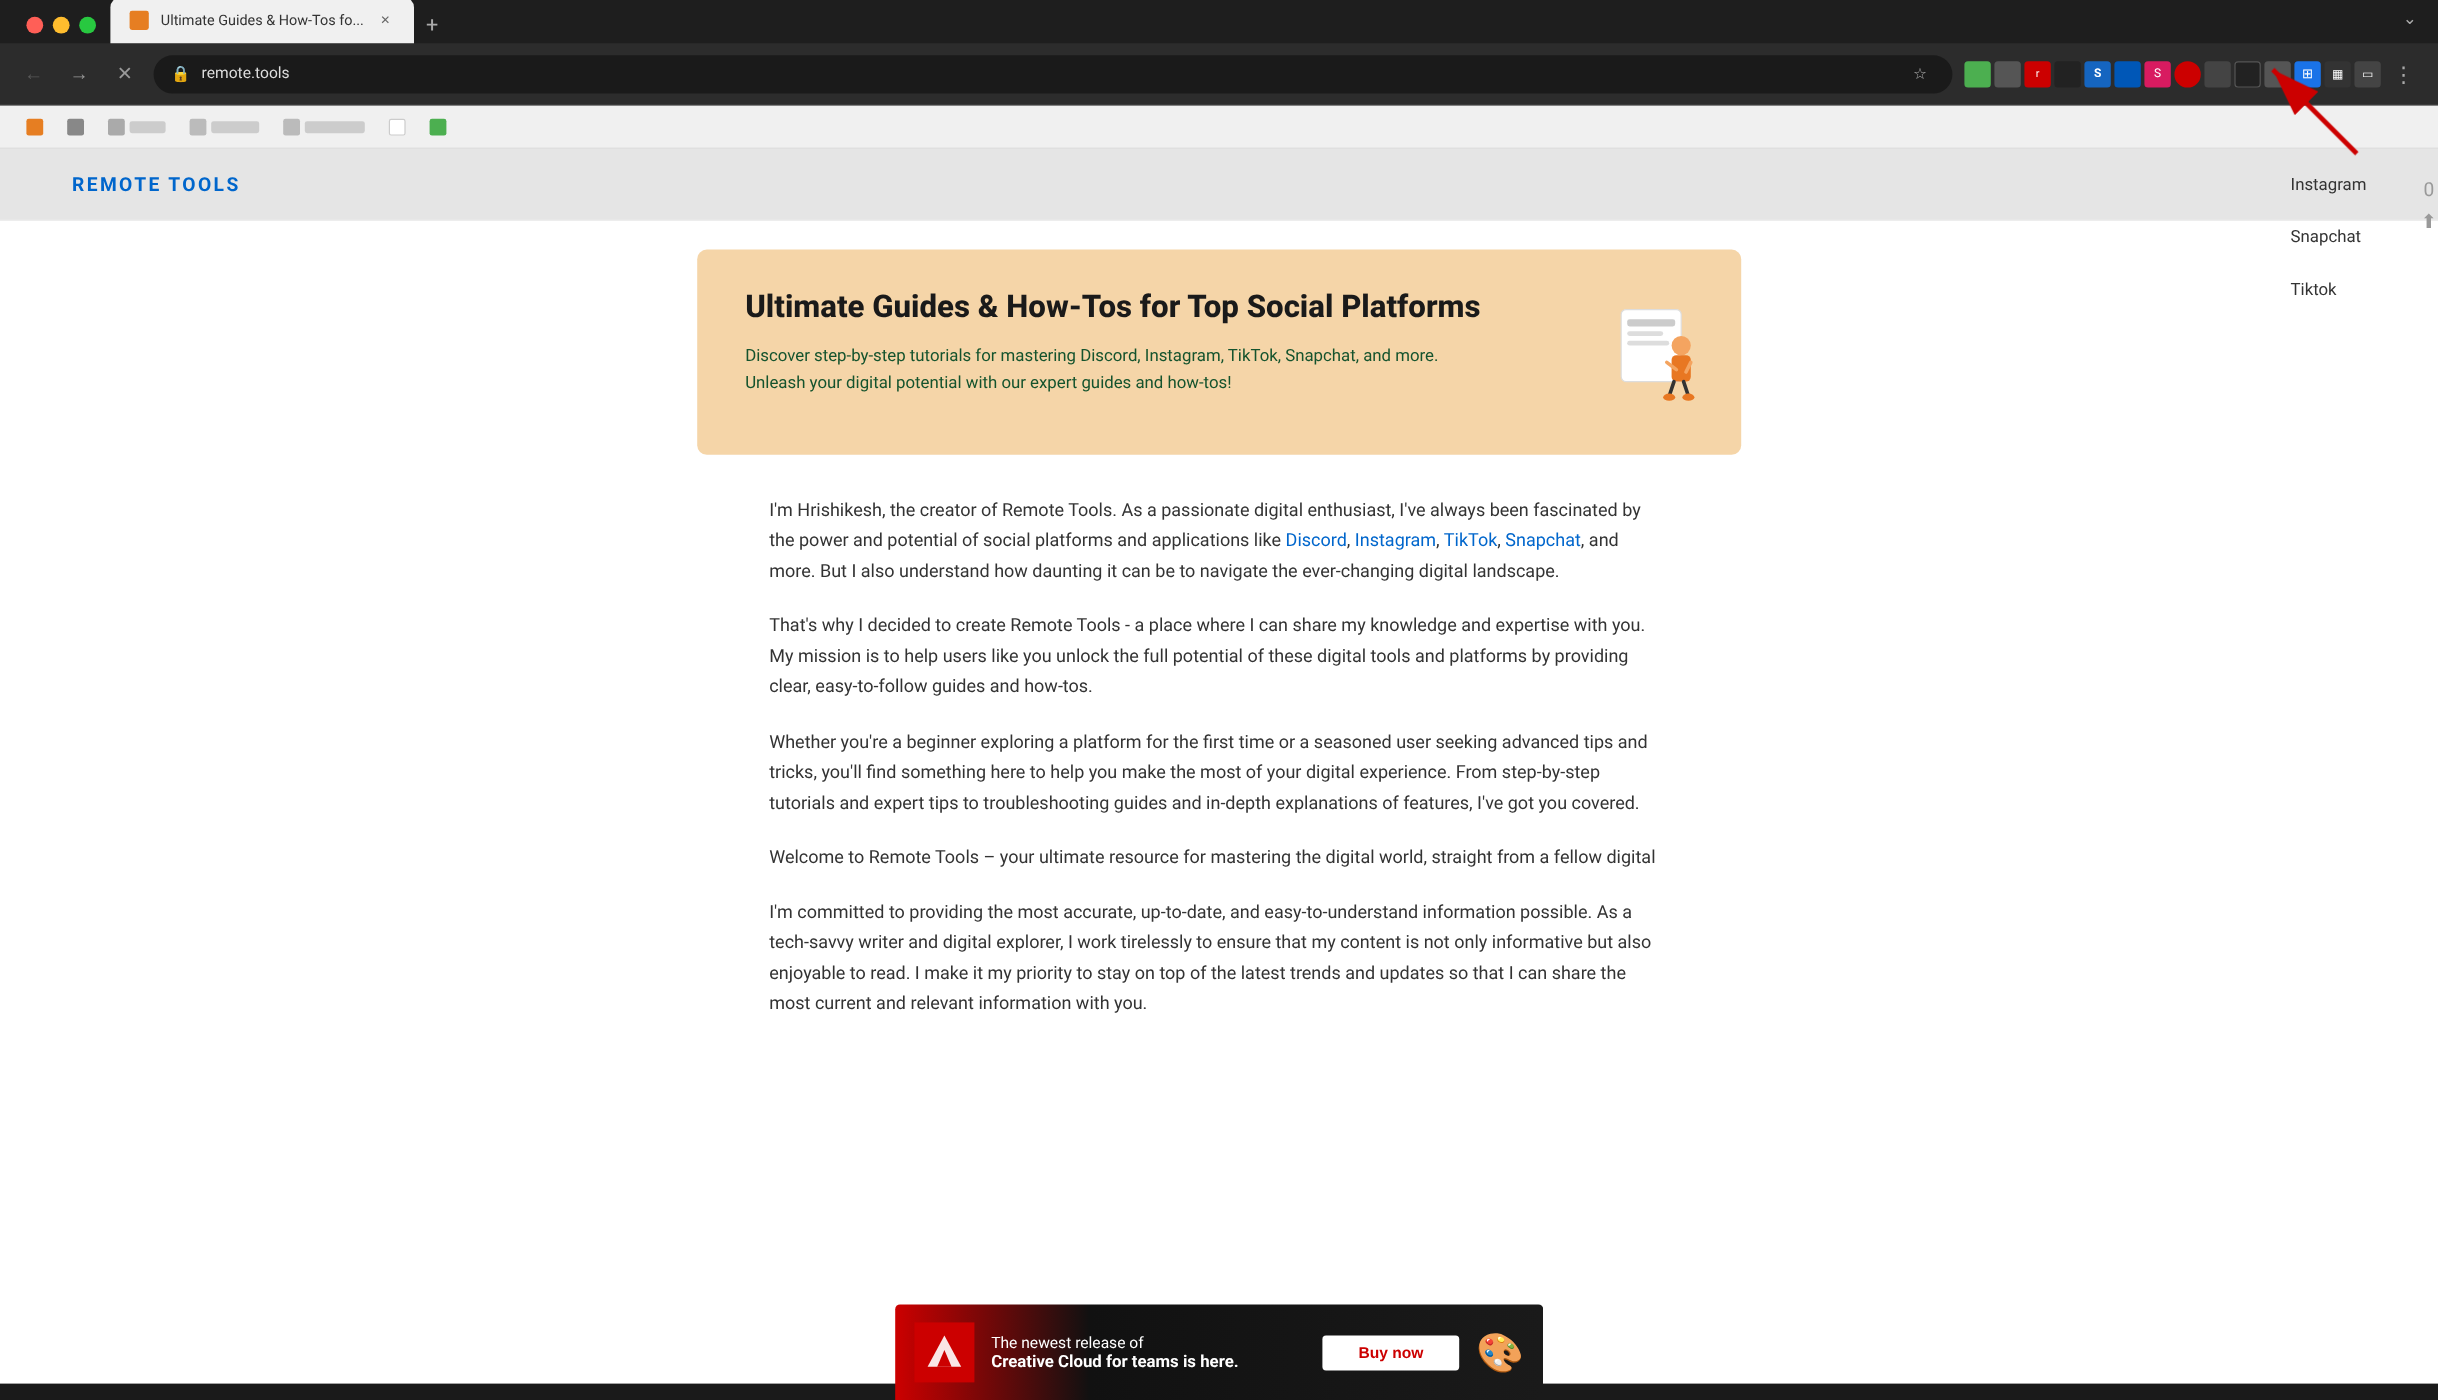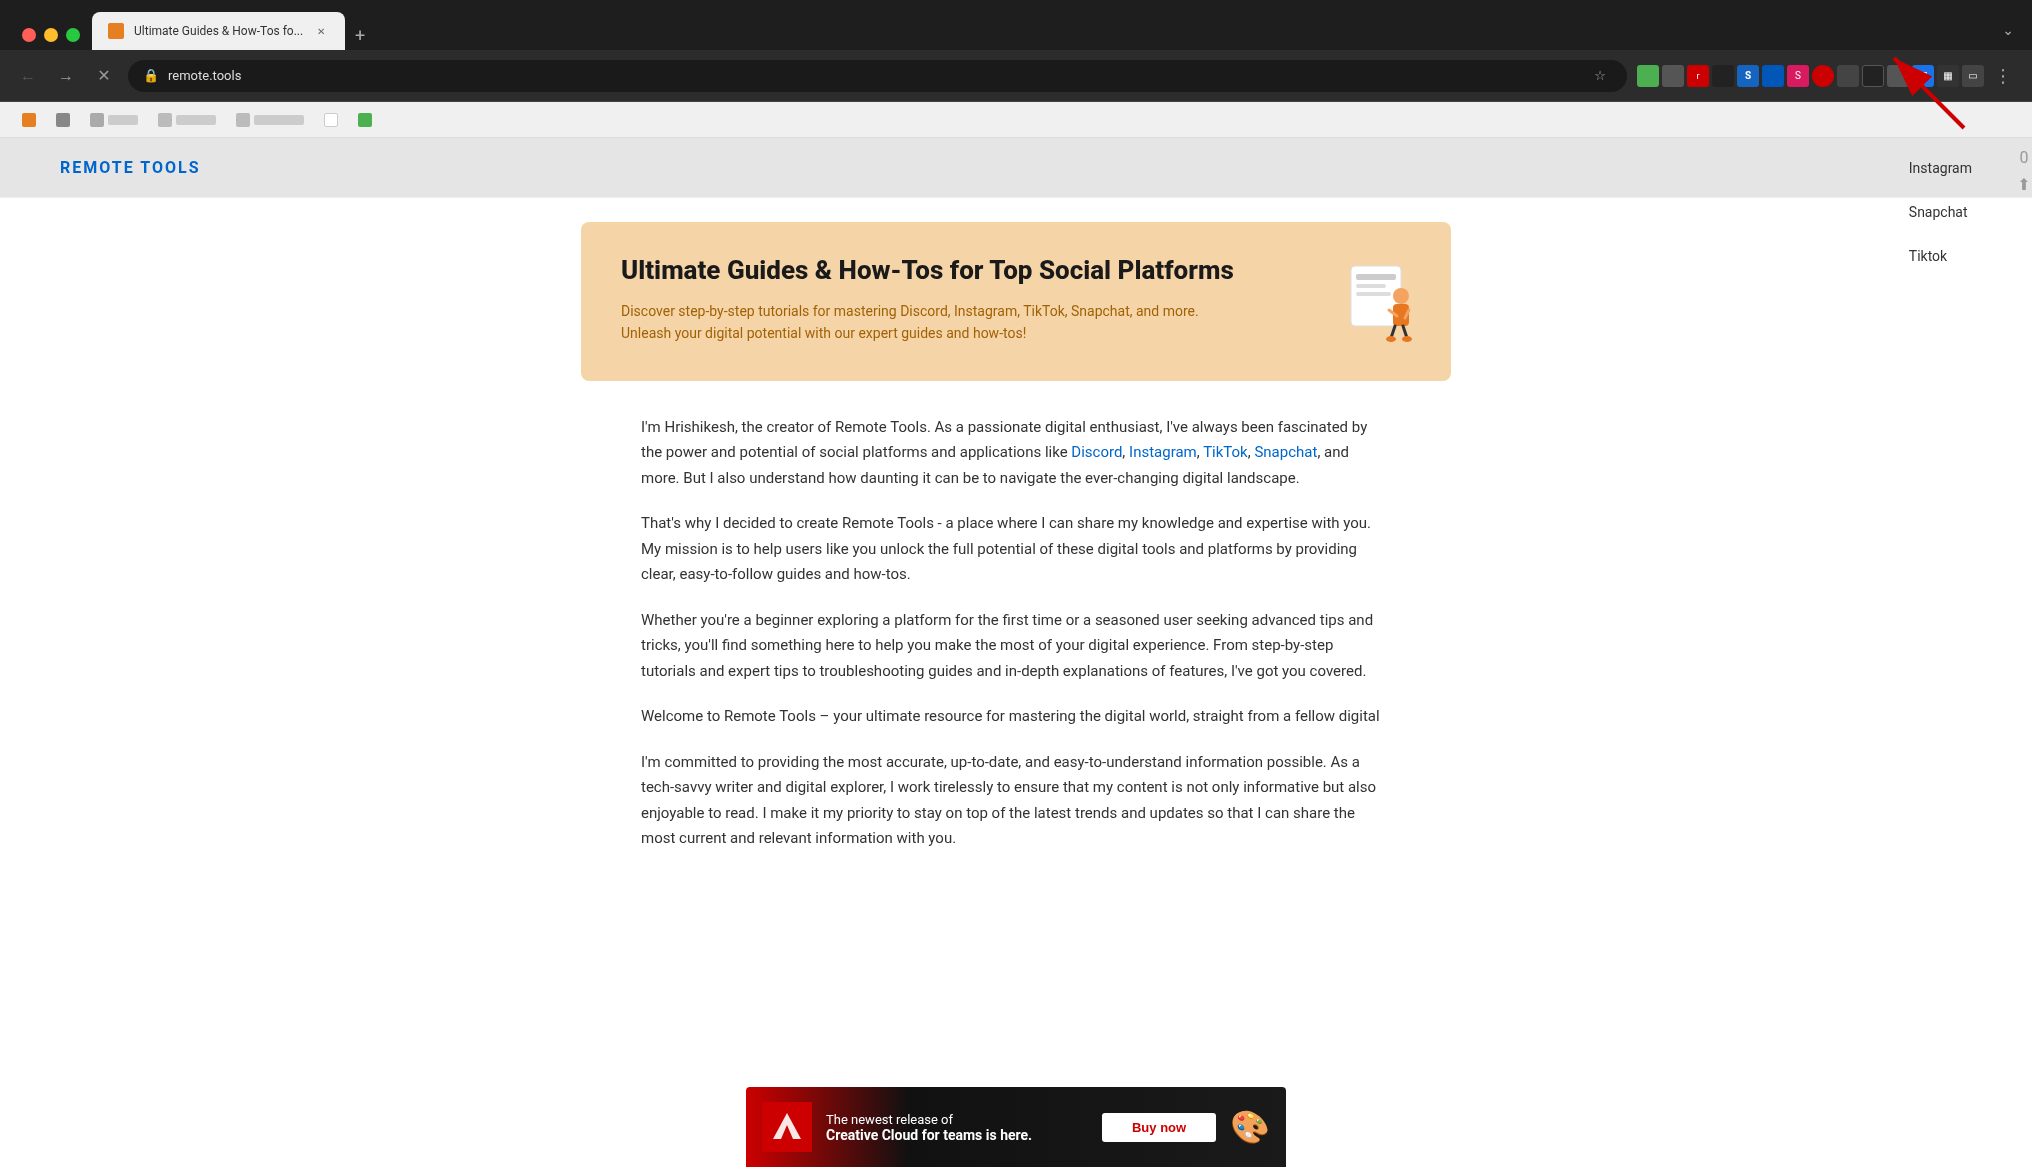--- a/index.html
+++ b/index.html
@@ -2,21 +2,21 @@
 <html><head>
   <meta charset="utf-8">
   <style>
     * { margin: 0; padding: 0; box-sizing: border-box; }
     body { font-family: -apple-system, BlinkMacSystemFont, 'Segoe UI', Roboto, sans-serif; background: #1a1a1a; width: 2032px; height: 1167px; overflow: hidden; }
 
     
     .browser-chrome { background: #2c2c2c; width: 100%; }
 
     
-    .tab-bar { background: #1e1e1e; height: 50px; display: flex; align-items: flex-end; padding: 0 10px; position: relative; }
+    .tab-bar { background: #1e1e1e; height: 36px; display: flex; align-items: flex-end; padding: 0 10px; position: relative; }
     .tab-controls { display: flex; align-items: center; gap: 8px; padding: 8px 12px; }
     .traffic-light { width: 14px; height: 14px; border-radius: 50%; }
     .traffic-light.red { background: #ff5f57; }
     .traffic-light.yellow { background: #ffbd2e; }
     .traffic-light.green { background: #28c840; }
     .tab { background: #3a3a3a; border-radius: 8px 8px 0 0; height: 38px; display: flex; align-items: center; padding: 0 16px; gap: 10px; min-width: 220px; max-width: 280px; }
     .tab.active { background: #f0f0f0; }
     .tab-favicon { width: 16px; height: 16px; background: #e67e22; border-radius: 2px; flex-shrink: 0; }
     .tab-title { font-size: 12px; color: #333; white-space: nowrap; overflow: hidden; text-overflow: ellipsis; flex: 1; }
     .tab-close { width: 16px; height: 16px; display: flex; align-items: center; justify-content: center; border-radius: 50%; font-size: 10px; color: #666; cursor: pointer; }
@@ -43,23 +43,23 @@
     .bm-text { font-size: 12px; color: #333; }
     .bm-white { background: white; border: 1px solid #ccc; }
 
     
     .site-header { background: #e5e5e5; border-bottom: 1px solid #eee; height: 60px; display: flex; align-items: center; padding: 0 60px; }
     .site-logo { color: #0066cc; font-weight: 700; font-size: 16px; letter-spacing: 2px; text-transform: uppercase; }
     .site-nav { margin-left: auto; display: flex; gap: 28px; flex-direction: column; }
     .site-nav a { font-size: 14px; color: #333; text-decoration: none; cursor: pointer; }
 
     
-    .hero-banner { background: #f5d5a8; margin: 24px auto; max-width: 870px; border-radius: 8px; padding: 32px 140px 36px 40px; position: relative; overflow: hidden; }
+    .hero-banner { background: #f5d5a8; margin: 24px auto; max-width: 870px; border-radius: 8px; padding: 32px 140px 48px 40px; position: relative; overflow: hidden; }
     .hero-title { font-size: 26px; font-weight: 800; color: #1a1a1a; line-height: 1.3; margin-bottom: 12px; }
-    .hero-desc { font-size: 14px; color: #a16207; line-height: 1.6; max-width: 580px; margin-top: 10px; }
+    .hero-desc { font-size: 14px; color: #14532d; line-height: 1.6; max-width: 580px; margin-top: 10px; }
     .hero-illustration { position: absolute; right: 20px; top: 50%; transform: translateY(-50%); width: 110px; height: 110px; }
 
     
     .main-content { max-width: 870px; margin: 0 auto; padding: 10px 60px; }
     .content-text { font-size: 15px; line-height: 1.7; color: #333; margin-bottom: 20px; }
     .content-link { color: #0066cc; text-decoration: none; }
 
     
     .ad-banner { position: fixed; bottom: 0; left: 50%; transform: translateX(-50%); width: 540px; background: linear-gradient(90deg, #cc0000 0%, #111 30%, #1a1a1a 100%); height: 80px; display: flex; align-items: center; padding: 0 16px; gap: 14px; z-index: 200; border-radius: 4px 4px 0 0; }
     .ad-adobe-logo { background: #cc0000; width: 50px; height: 50px; display: flex; align-items: center; justify-content: center; flex-shrink: 0; }

